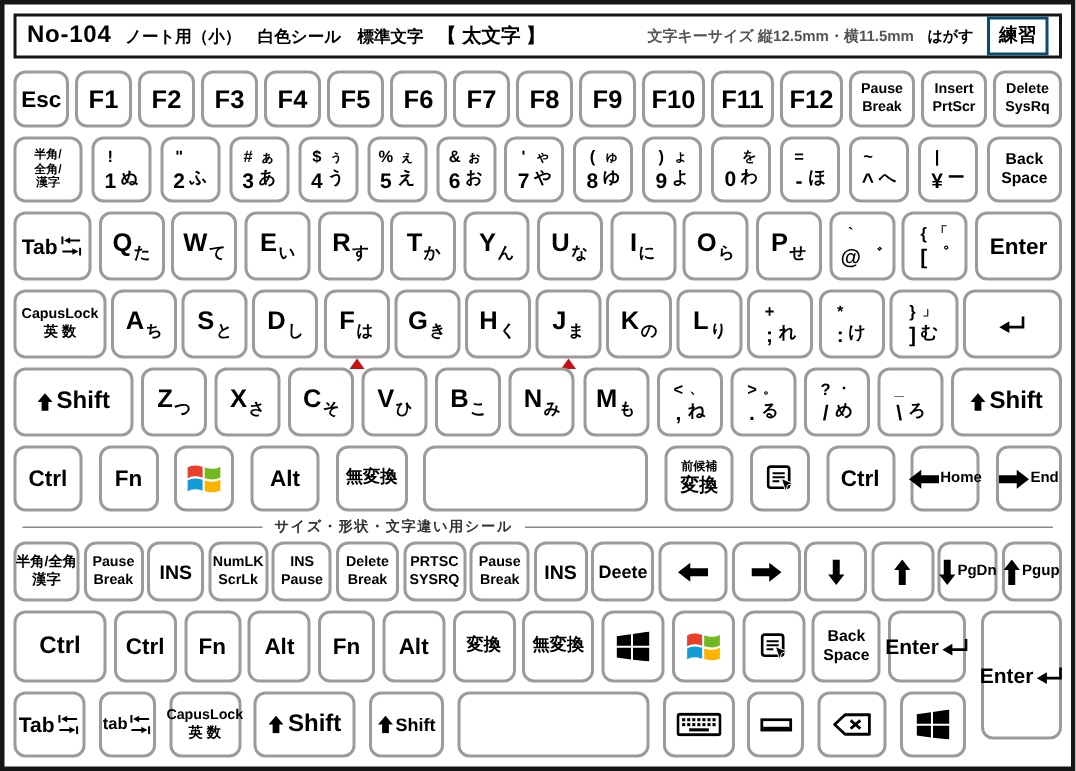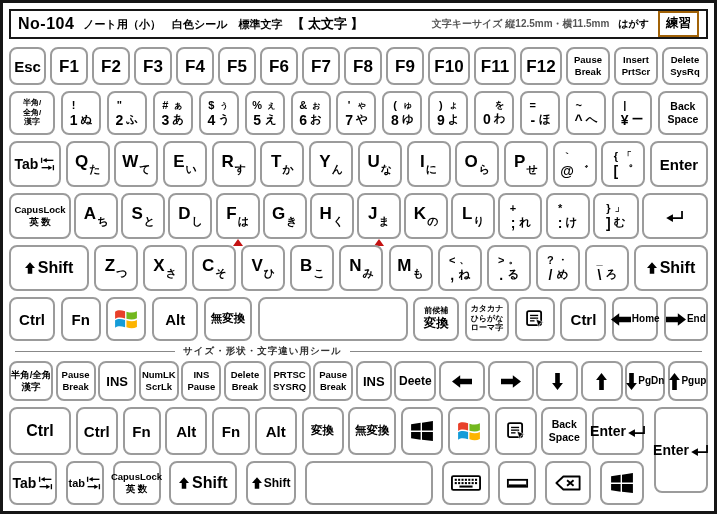--- a/index.html
+++ b/index.html
@@ -5,21 +5,21 @@
   *{box-sizing:border-box;margin:0;padding:0}
   html,body{width:717px;height:514px;overflow:hidden;background:#e8e8e8}
   body{font-family:"Liberation Sans","DejaVu Sans",sans-serif;font-weight:bold;color:#000}
   .page{position:relative;width:717px;height:514px;border:3px solid #161616;background:#fff;padding:6px}
   .hdr{height:30px;border:2px solid #161616;display:flex;align-items:center;gap:9px;padding:0 7px;margin-bottom:8px;white-space:nowrap}
   .hdr .model{font-size:16px;letter-spacing:.5px}
   .hdr .title{font-size:11px}
   .hdr .boldtag{font-size:13px}
   .hdr .size{margin-left:auto;font-size:10px;color:#555}
   .hdr .peel{font-size:10px}
-  .hdr .practice{border:2px solid #a16207;padding:0 6px;font-size:12.5px;line-height:1.7}
+  .hdr .practice{border:2px solid #0c4a6e;padding:0 6px;font-size:12.5px;line-height:1.7}
   .row{display:flex;justify-content:space-between;margin-bottom:6px}
   .key{position:relative;flex:none;background:#fff;border:2px solid #9b9b9b;border-radius:8px;display:flex;align-items:center;justify-content:center;white-space:nowrap;font-size:14px;line-height:1}
   .key.f{font-size:17px}
   .key.md{font-size:15px}
   .key.lg{font-size:16px}
   .key.jp{font-size:11.5px}
   .key.ins{font-size:13px}
   .key.dl{font-size:12px}
   .key.enter{font-size:15px}
   .key.tabk{font-size:14px;gap:2px}
@@ -439,25 +439,20 @@
           <span class="lab">Alt</span>
         </div>
         <div class="key jp" style="width: 48px;">
           <span class="lab">無変換</span>
         </div>
         <div class="key" style="width: 150px;"></div>
         <div class="key henkan kl" style="width: 46px;">
           <span class="line">前候補</span>
           <span class="line">変換</span>
         </div>
-        <div class="key kl kl3" style="width: 44px;">
-          <span class="line">カタカナ</span>
-          <span class="line">ひらがな</span>
-          <span class="line">ローマ字</span>
-        </div>
         <div class="key" style="width: 40px;">
           <span class="icon">
             <svg viewBox="0 0 20 21" width="18" height="19">
               <rect x="1.2" y="1.2" width="15.6" height="15.6" rx="2" fill="none" stroke="#000" stroke-width="2"></rect>
               <g stroke="#000" stroke-width="1.5">
                 <line x1="4.5" y1="6" x2="13.5" y2="6"></line>
                 <line x1="4.5" y1="9" x2="13.5" y2="9"></line>
                 <line x1="4.5" y1="12" x2="9.5" y2="12"></line>
               </g>
               <path d="M11 10 L19.5 13.5 L15.6 14.9 L14.2 19.5 Z" fill="#000" stroke="#fff" stroke-width="0.7"></path>

